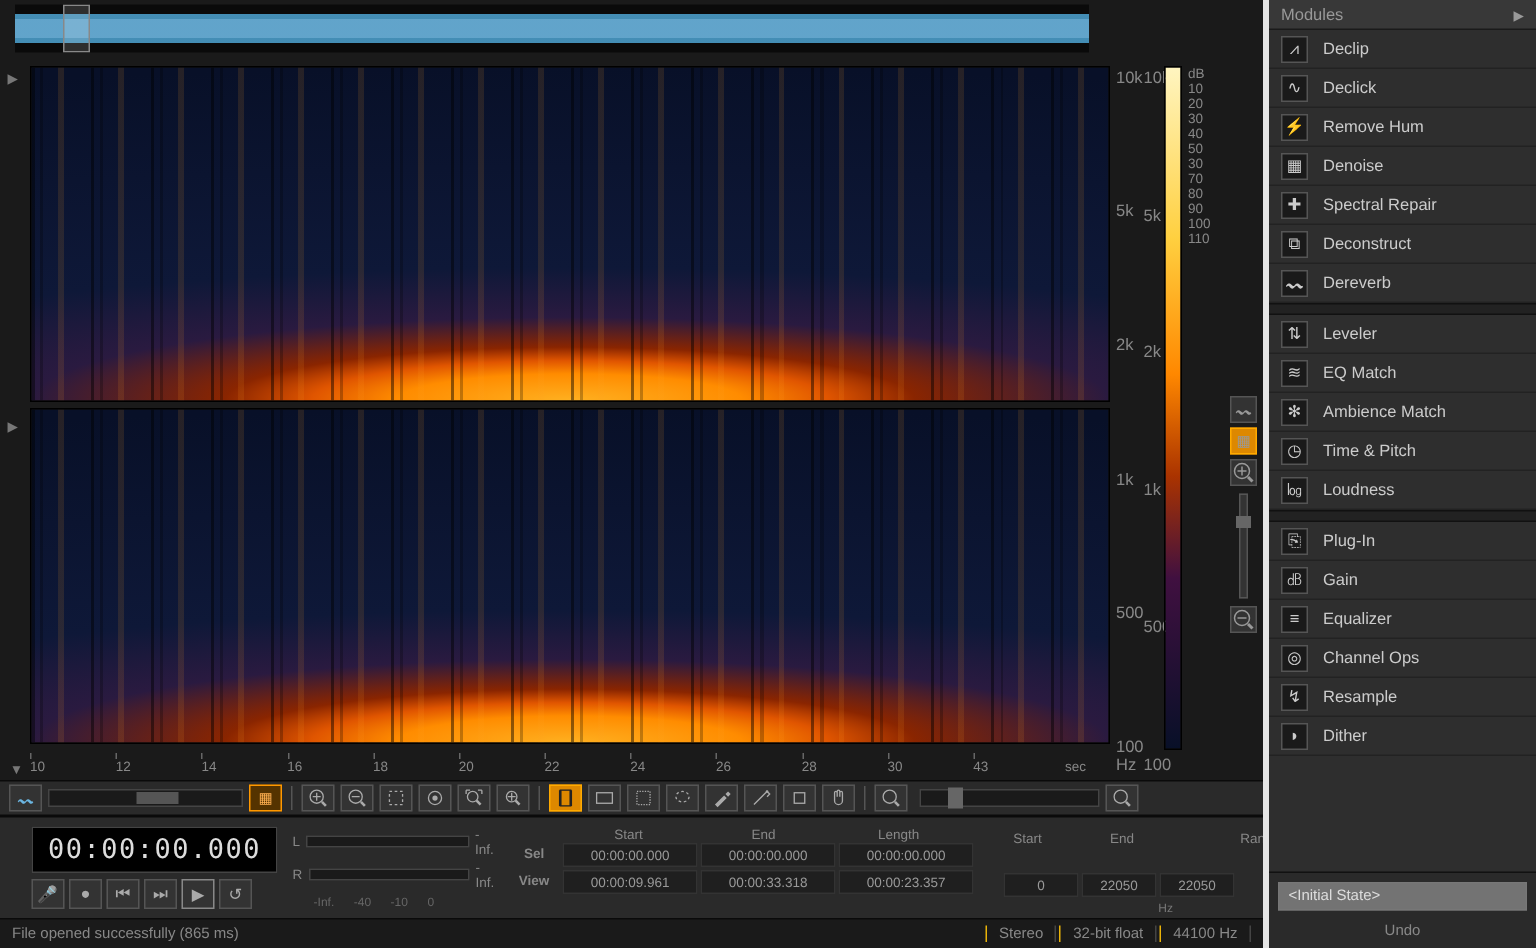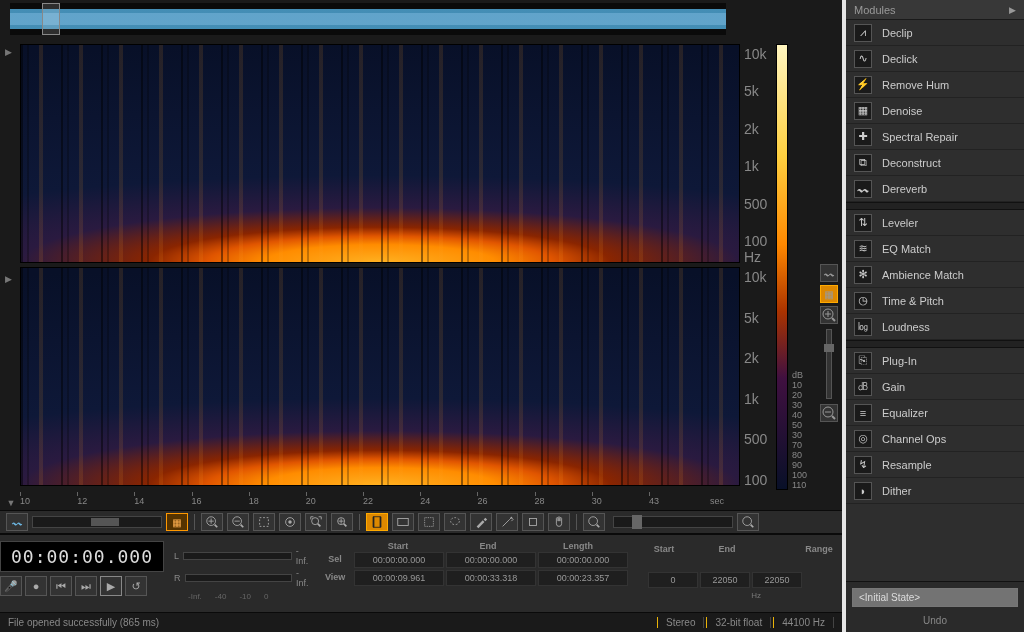--- a/index.html
+++ b/index.html
@@ -25,60 +25,60 @@
   #ffb020 0%, #ff8c00 8%, #e05500 12%, #8a2500 16%, #2a1a40 25%, #0e1838 40%, #081028 100%);
   overflow: hidden; border: 1px solid #000; }
 .spec-channel::after { content: ""; position: absolute; inset: 0;
   background: repeating-linear-gradient(90deg,
     rgba(0,0,0,0.45) 0px, rgba(0,0,0,0.45) 2px,
     transparent 2px, transparent 6px,
     rgba(0,0,0,0.25) 6px, rgba(0,0,0,0.25) 8px,
     transparent 8px, transparent 18px,
     rgba(255,160,32,0.12) 18px, rgba(255,160,32,0.12) 22px,
     transparent 22px, transparent 40px); }
-.spec-freq-labels { width: 34px; padding-left: 4px; display: flex; flex-direction: column; font-size: 14px; color: #888; }
+.spec-freq-labels { width: 34px; padding-left: 4px; display: flex; flex-direction: row; font-size: 11px; color: #888; }
 .freq-group { flex: 1; display: flex; flex-direction: column; justify-content: space-between; padding: 2px 0; }
 .spec-timeline { height: 18px; display: flex; align-items: flex-end; padding: 0 0 2px 0; }
 .tl-tick { flex: 1; font-size: 9px; color: #888; position: relative; }
 .tl-tick::before { content: ""; position: absolute; top: -4px; left: 0; width: 1px; height: 4px; background: #666; }
 .tl-unit { font-size: 9px; color: #888; width: 34px; padding-left: 4px; }
 
 
 .db-legend { width: 12px; margin: 0 2px; background: linear-gradient(180deg, #fff5c0 0%, #ffd040 25%, #ff8800 45%, #aa3300 60%, #401040 75%, #081028 100%); border: 1px solid #000; }
-.db-labels { width: 26px; display: flex; flex-direction: column; justify-content: flex-end; font-size: 9px; color: #888; padding: 0 2px; }
+.db-labels { width: 26px; display: flex; flex-direction: column; justify-content: flex-start; font-size: 9px; color: #888; padding: 0 2px; }
 .zoom-col { width: 22px; display: flex; flex-direction: column; align-items: center; gap: 3px; padding-top: 220px; }
 .zoom-icon { width: 18px; height: 18px; background: #333; border: 1px solid #555; display: flex; align-items: center; justify-content: center; font-size: 10px; color: #999; cursor: pointer; }
 .zoom-slider { width: 6px; height: 70px; background: #333; border: 1px solid #555; margin: 2px 0; position: relative; }
 .zoom-slider::after { content: ""; position: absolute; top: 20%; left: -3px; right: -3px; height: 8px; background: #666; }
 
 
 .arrow-down { width: 18px; font-size: 9px; color: #777; text-align: center; }
 .scroll-toolbar { height: 24px; background: #2a2a2a; border-top: 1px solid #0a0a0a; border-bottom: 1px solid #0a0a0a; display: flex; align-items: center; padding: 0 6px; gap: 4px; }
 .hscroll { width: 130px; height: 12px; background: #1a1a1a; border: 1px solid #444; position: relative; }
 .hscroll::after { content: ""; position: absolute; left: 45%; top: 1px; bottom: 1px; width: 22%; background: #555; }
 .view-icon { width: 22px; height: 18px; background: #333; border: 1px solid #555; color: #999; display: flex; align-items: center; justify-content: center; font-size: 10px; cursor: pointer; }
 .view-icon.active { background: #553300; border-color: #ff9800; color: #ffb050; }
 .tool-sep { width: 1px; height: 16px; background: #555; margin: 0 2px; }
 .tool-btn { width: 22px; height: 18px; background: #333; border: 1px solid #555; display: flex; align-items: center; justify-content: center; cursor: pointer; }
 .tool-btn.active { background: #dd8800; border-color: #ffaa00; }
 .tool-btn svg, .view-icon svg { width: 14px; height: 14px; }
 
 
-.bottom-panel { height: 78px; background: #2a2a2a; border-top: 1px solid #0a0a0a; display: flex; padding: 6px 0; gap: 10px; }
+.bottom-panel { height: 68px; background: #2a2a2a; border-top: 1px solid #0a0a0a; display: flex; padding: 6px 21px; gap: 10px; }
 .transport { display: flex; flex-direction: column; gap: 4px; }
 .timecode { background: #000; color: #ddd; font-family: monospace; font-size: 18px; padding: 4px 10px; border: 1px solid #444; letter-spacing: 1px; }
 .transport-btns { display: flex; gap: 3px; }
 .t-btn { width: 22px; height: 20px; background: #333; border: 1px solid #555; color: #aaa; display: flex; align-items: center; justify-content: center; cursor: pointer; font-size: 11px; }
 .t-btn.play { border-color: #888; }
 .meters { display: flex; flex-direction: column; gap: 2px; justify-content: center; }
 .meter-row { display: flex; align-items: center; gap: 4px; font-size: 9px; color: #888; }
 .meter-bar { width: 110px; height: 8px; background: #1a1a1a; border: 1px solid #444; }
 .meter-scale { display: flex; gap: 13px; font-size: 8px; color: #666; margin-top: 2px; padding-left: 14px; }
 .time-table { display: flex; flex-direction: column; font-size: 9px; color: #999; }
-.tt-head { display: flex; font-weight: bold; }
+.tt-head { display: flex; }
 .tt-head > div { width: 90px; text-align: center; color: #888; }
 .tt-head > div:first-child { width: 32px; }
 .tt-row { display: flex; }
 .tt-row > div { width: 90px; text-align: center; padding: 2px 0; background: #1f1f1f; border: 1px solid #333; margin: 1px; }
 .tt-row > div:first-child { width: 30px; background: transparent; border: none; padding-right: 4px; color: #888; font-weight: bold; }
 .tt-foot { text-align: center; font-size: 8px; color: #777; margin-top: 2px; }
 .freq-table { display: flex; flex-direction: column; font-size: 9px; color: #999; margin-left: 8px; }
 .ft-cell { width: 50px; text-align: center; padding: 2px 0; background: #1f1f1f; border: 1px solid #333; margin: 1px; }
 
 

